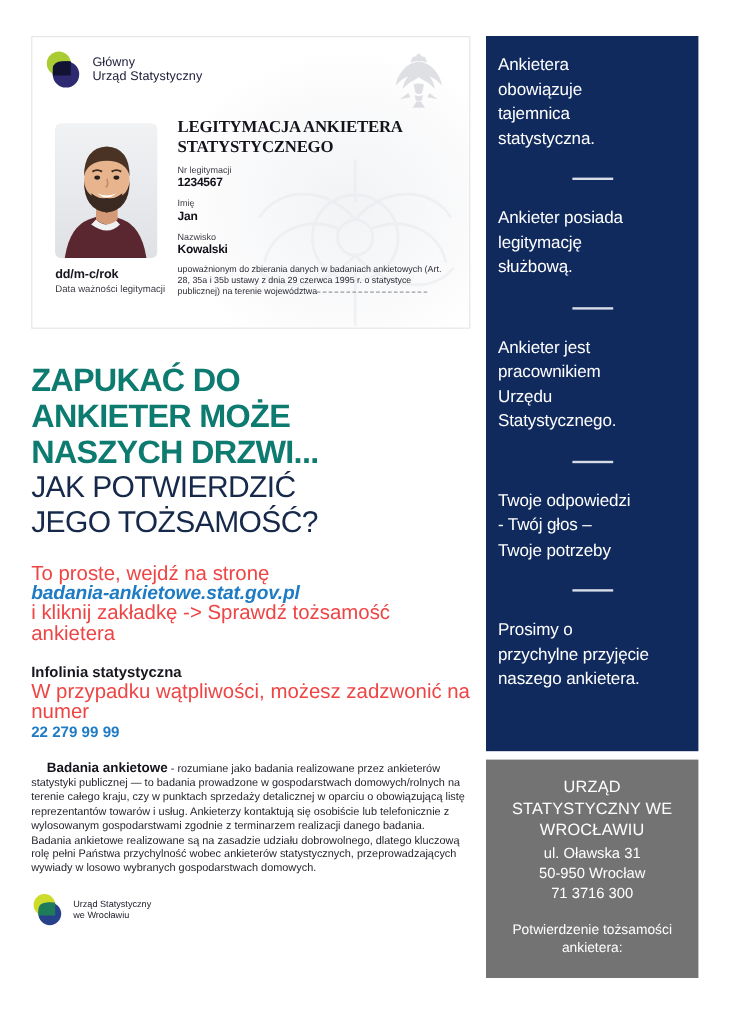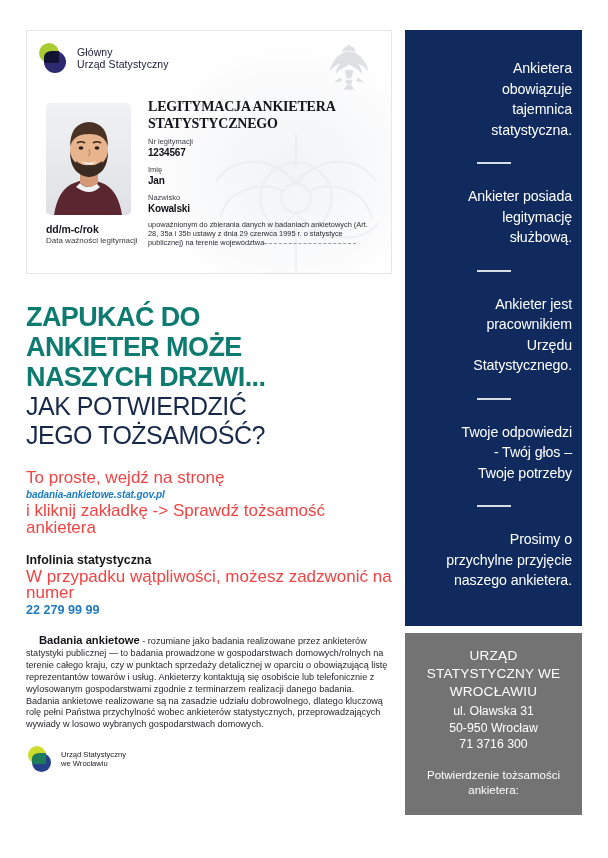--- a/index.html
+++ b/index.html
@@ -199,21 +199,21 @@
   }
 
   
   .block-web { margin-top: 20px; }
   .t-normal {
     font-size: 17px;
     line-height: 16.5px;
     color: #ef4444;
   }
   .t-link {
-    font-size: 10px;
+    font-size: 16px;
     line-height: 16.5px;
     font-weight: bold;
     font-style: italic;
     color: #1e7bc4;
     letter-spacing: -.1px;
   }
   .block-phone { margin-top: 16px; }
   .t-strong {
     font-size: 12.4px;
     line-height: 16.5px;
@@ -288,22 +288,22 @@
 
   
   .panel-navy {
     position: absolute;
     left: 405px;
     top: 30px;
     width: 177px;
     height: 596px;
     background: #102a5e;
     box-sizing: border-box;
-    padding: 28px 10px 10px 10px;
-    text-align: right;
+    padding: 14px 10px 10px 10px;
+    text-align: left;
   }
   .navy-item {
     font-size: 14.2px;
     line-height: 20.5px;
     color: #ffffff;
     font-weight: normal;
     letter-spacing: -.1px;
     white-space: pre-line;
   }
   .navy-sep {

